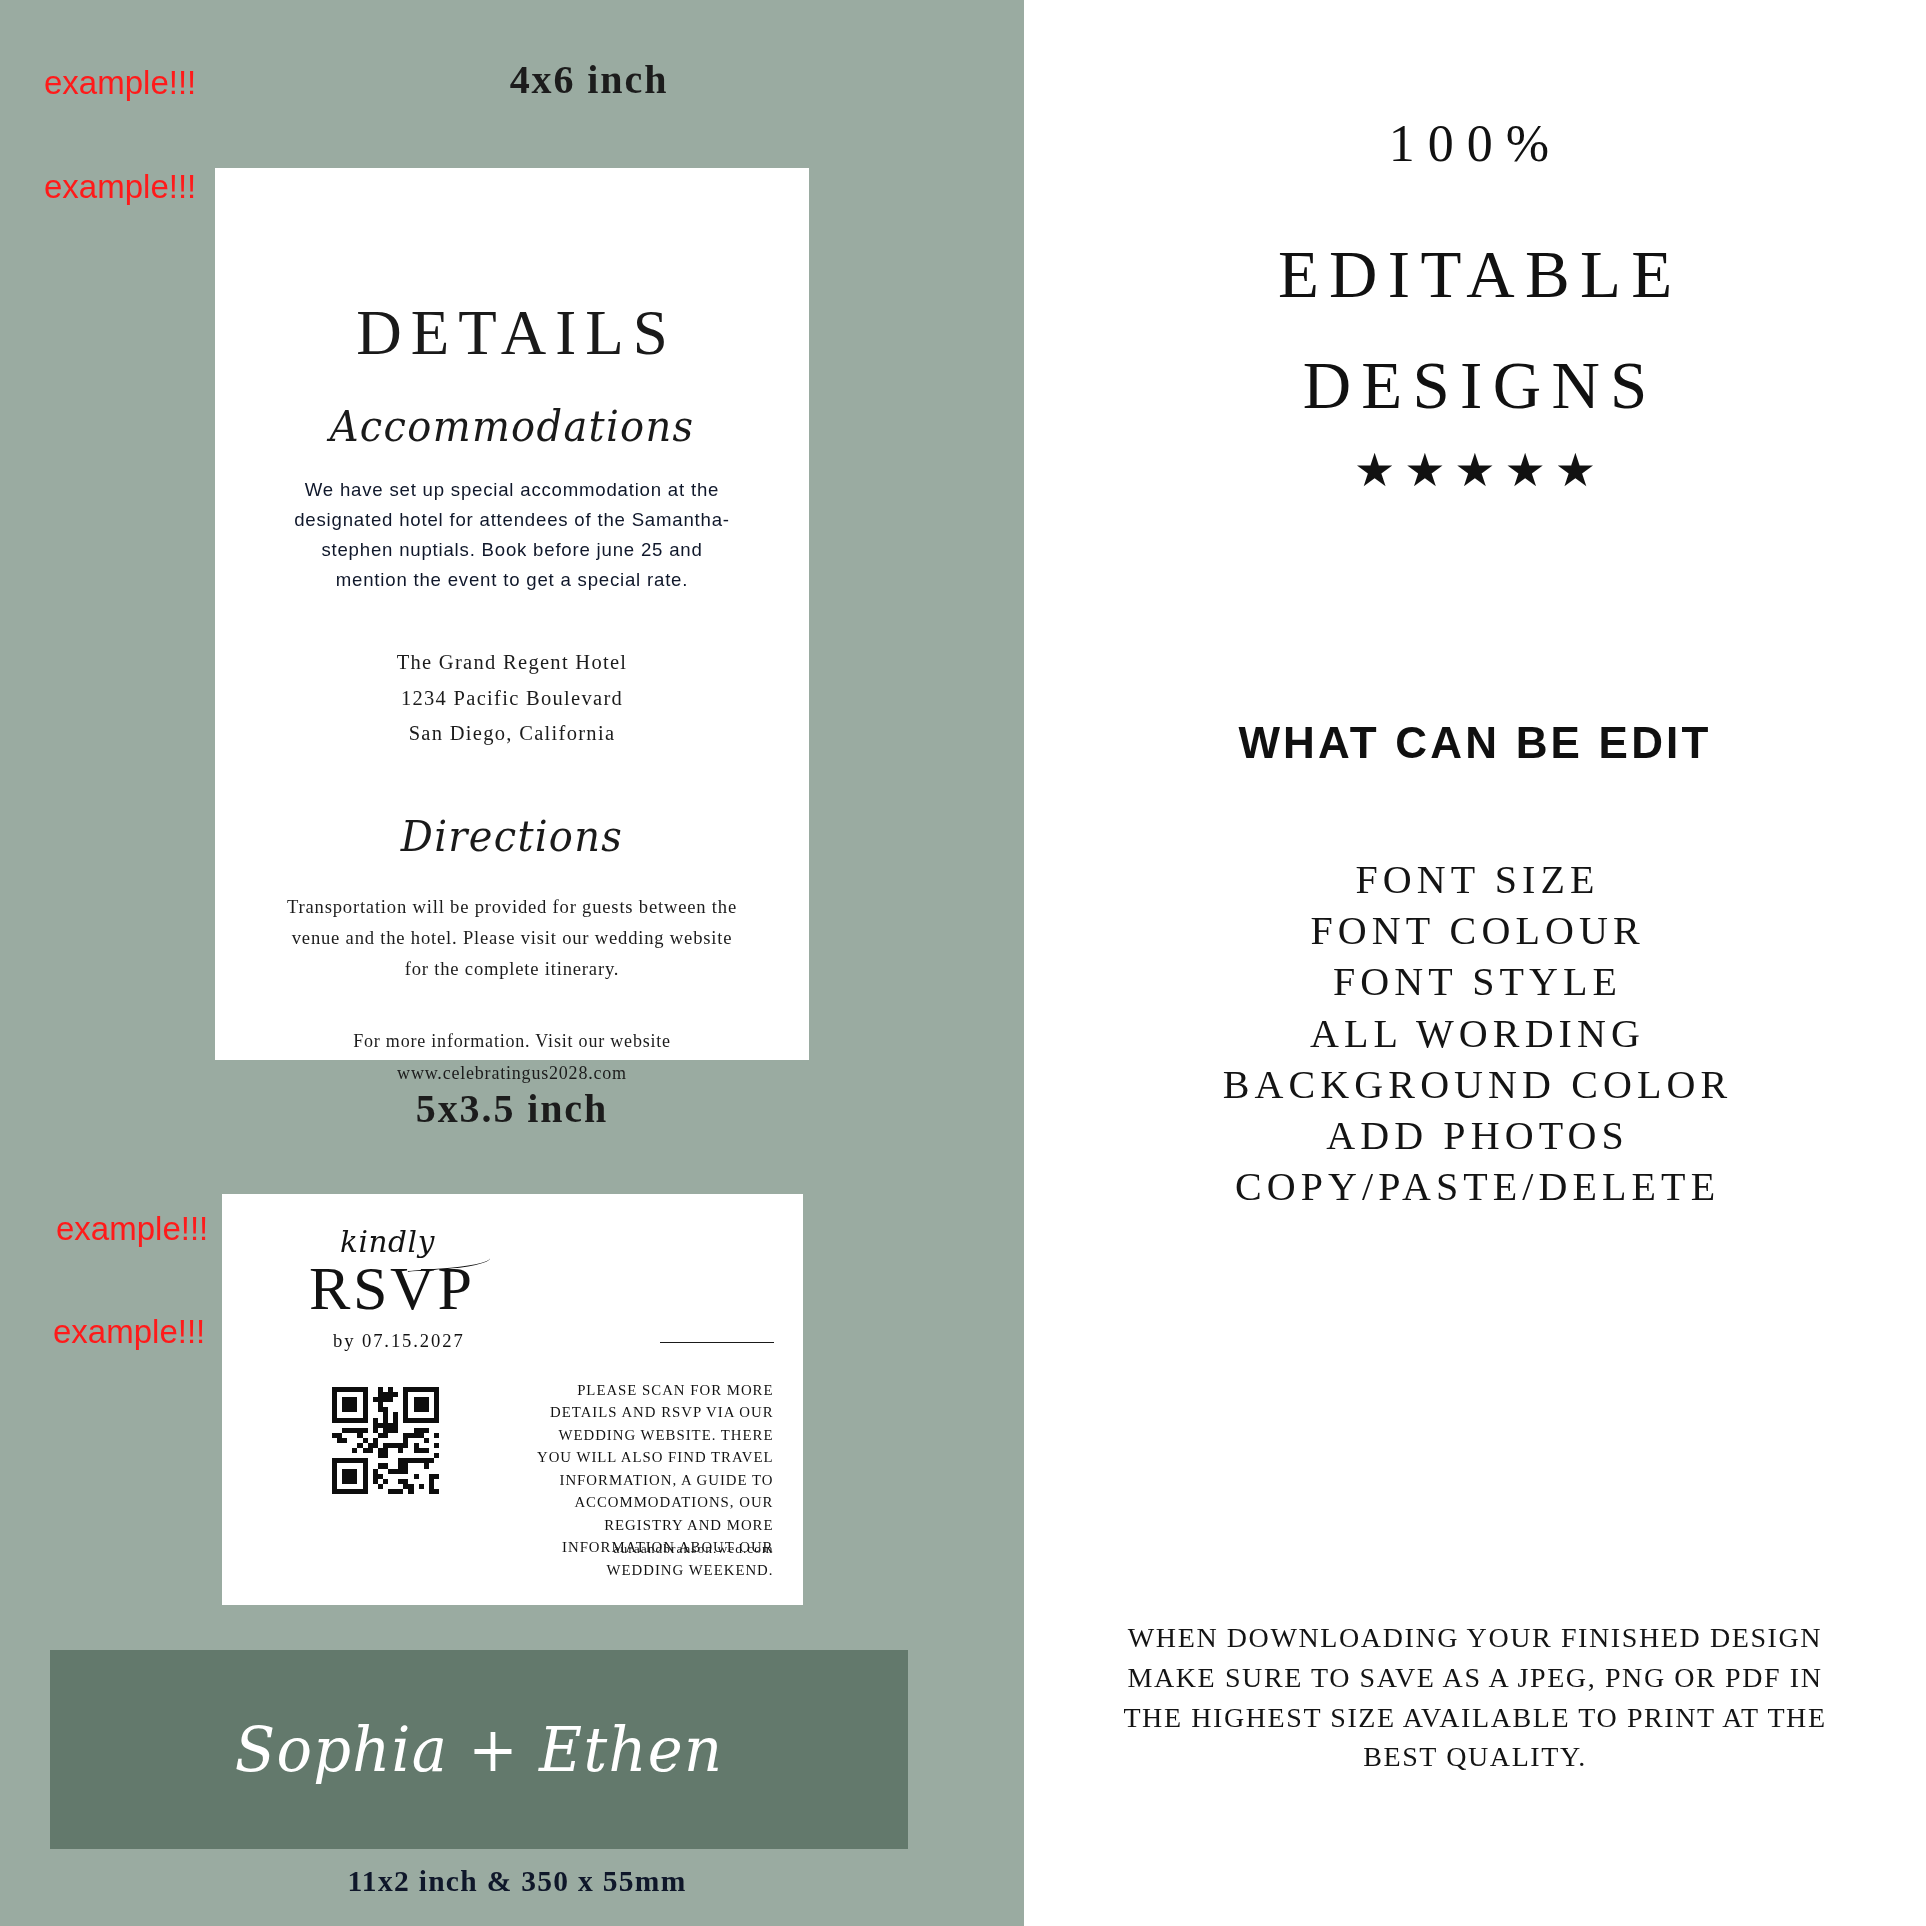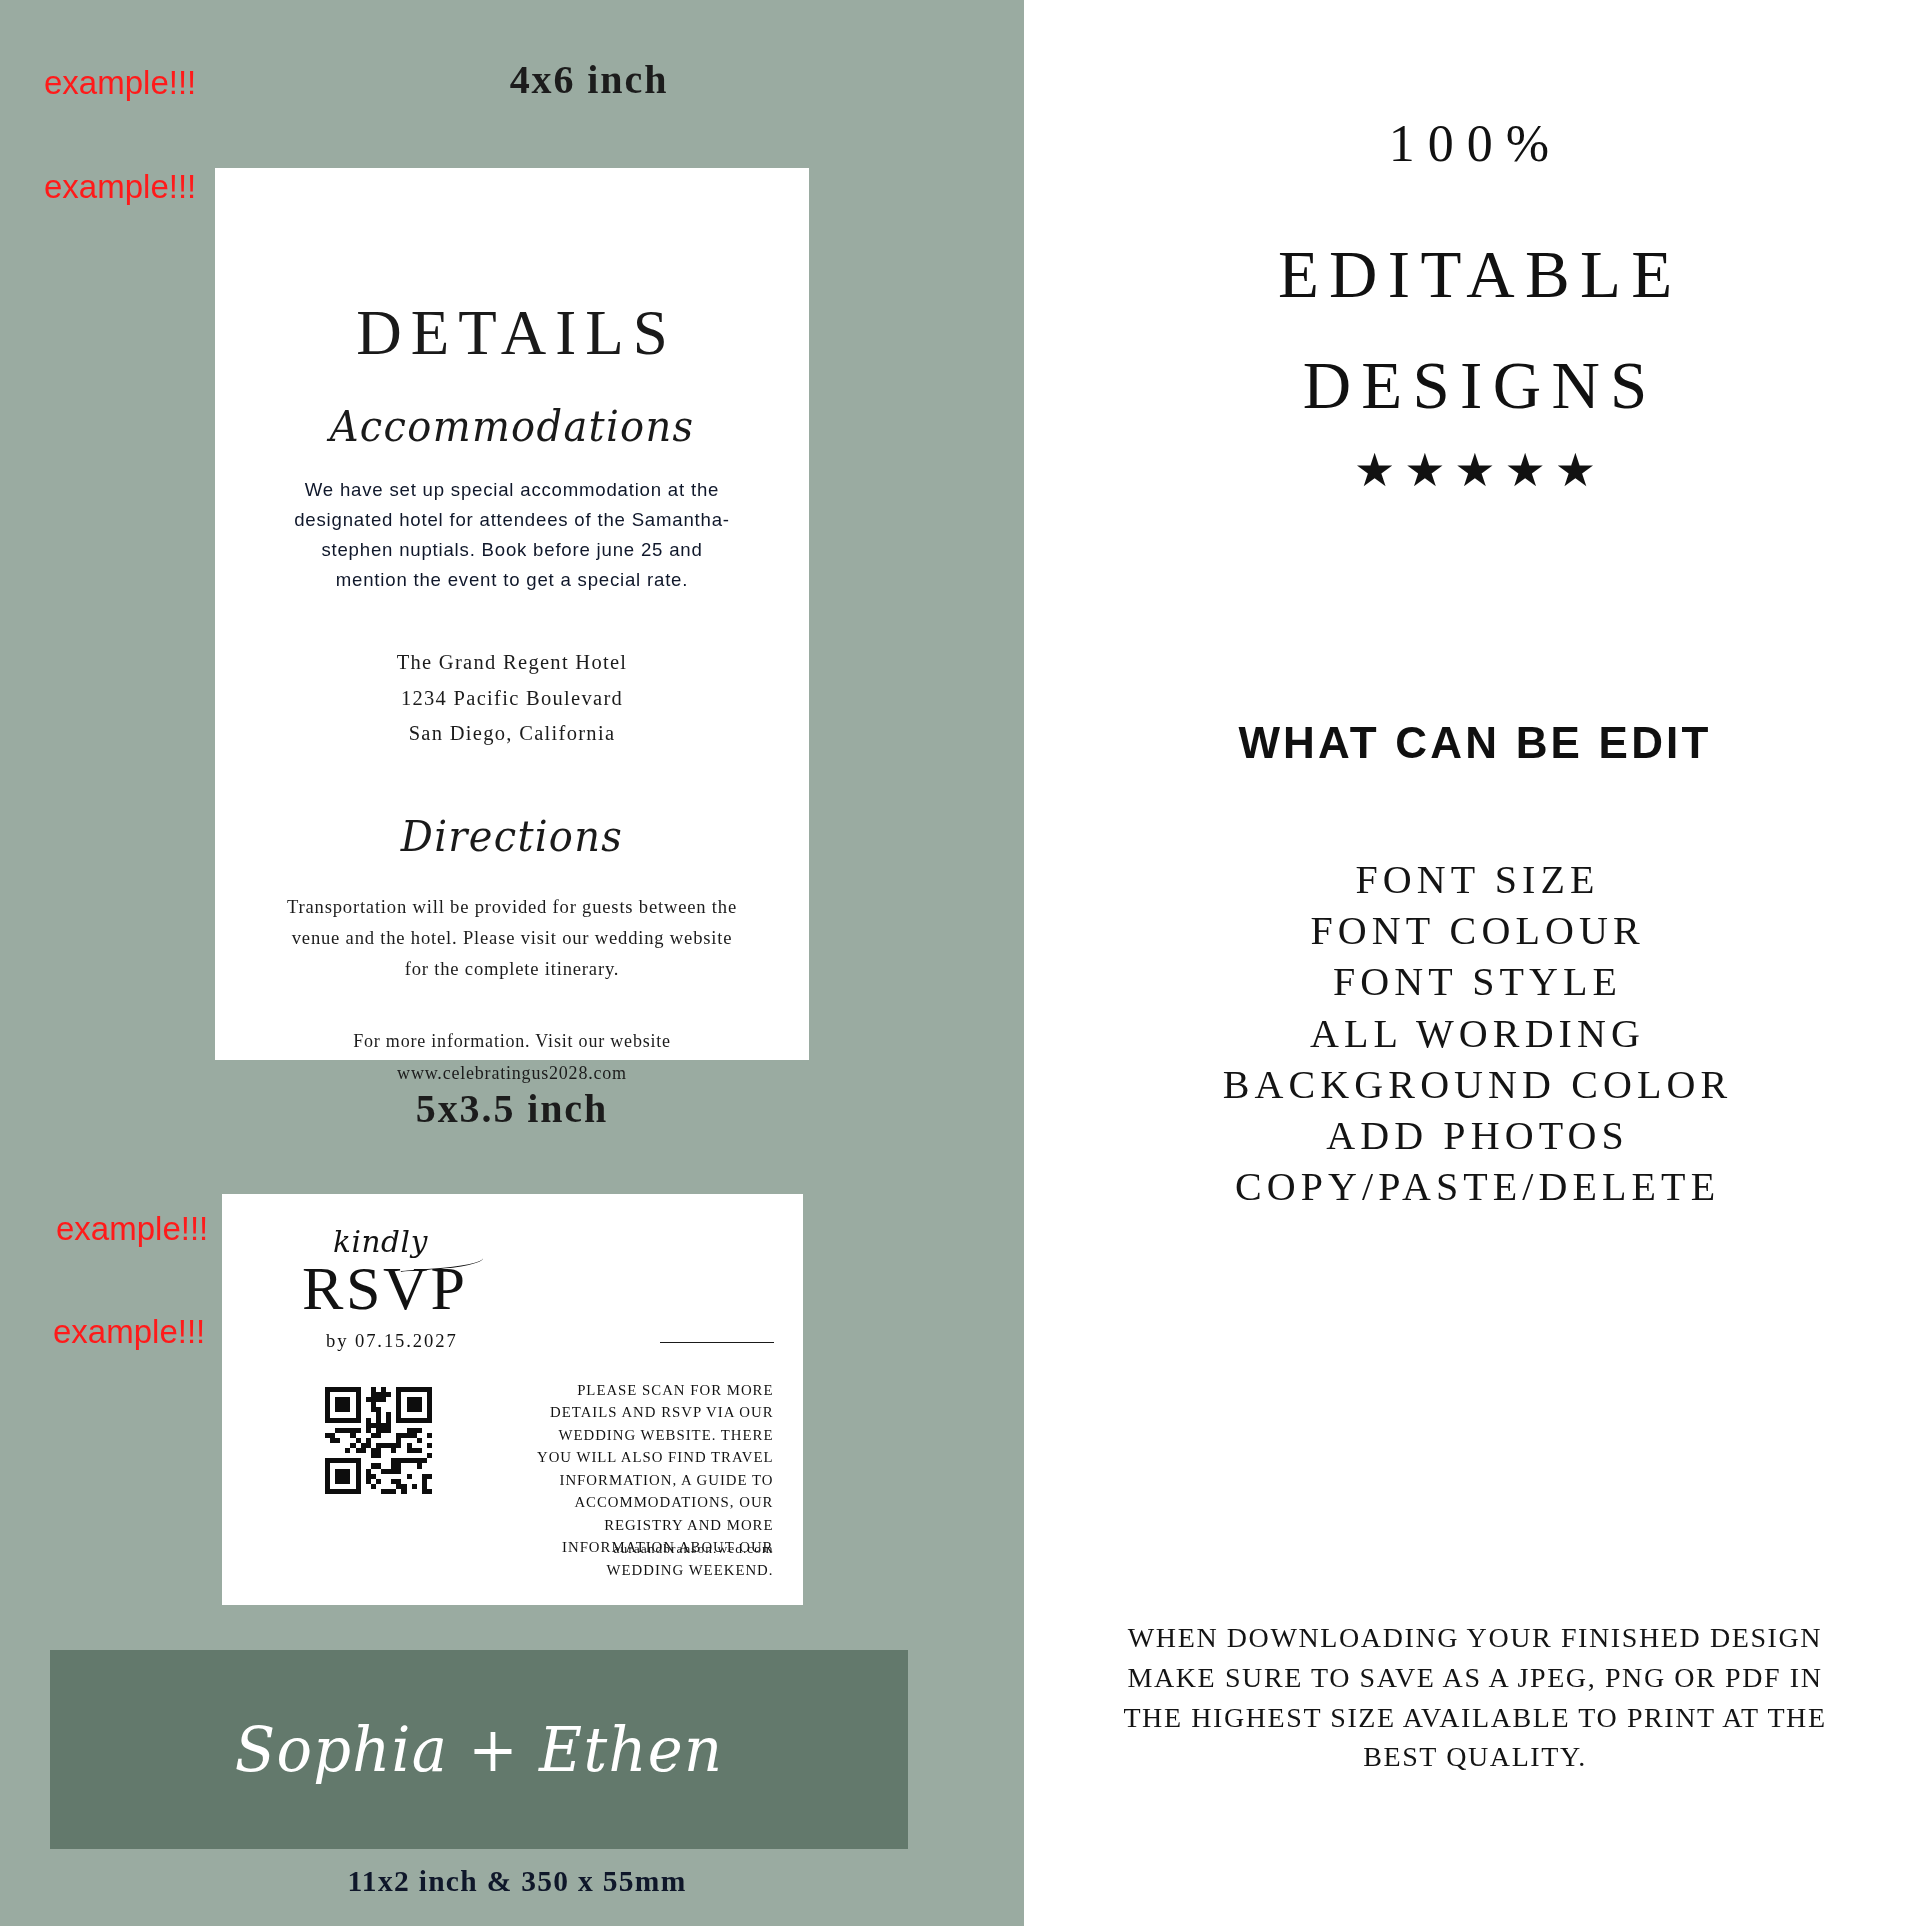--- a/index.html
+++ b/index.html
@@ -144,21 +144,21 @@
     left: 222px;
     top: 1194px;
     width: 581px;
     height: 411px;
     background: #ffffff;
     box-sizing: border-box;
     color: #121212;
   }
   .rsvp-left {
     position: absolute;
-    left: 8px;
+    left: 15px;
     top: 0;
     width: 292px;
     height: 411px;
   }
   .kindly {
     position: absolute;
     left: 103px;
     top: 31px;
     font-family: "DejaVu Serif", serif;
     font-style: italic;

